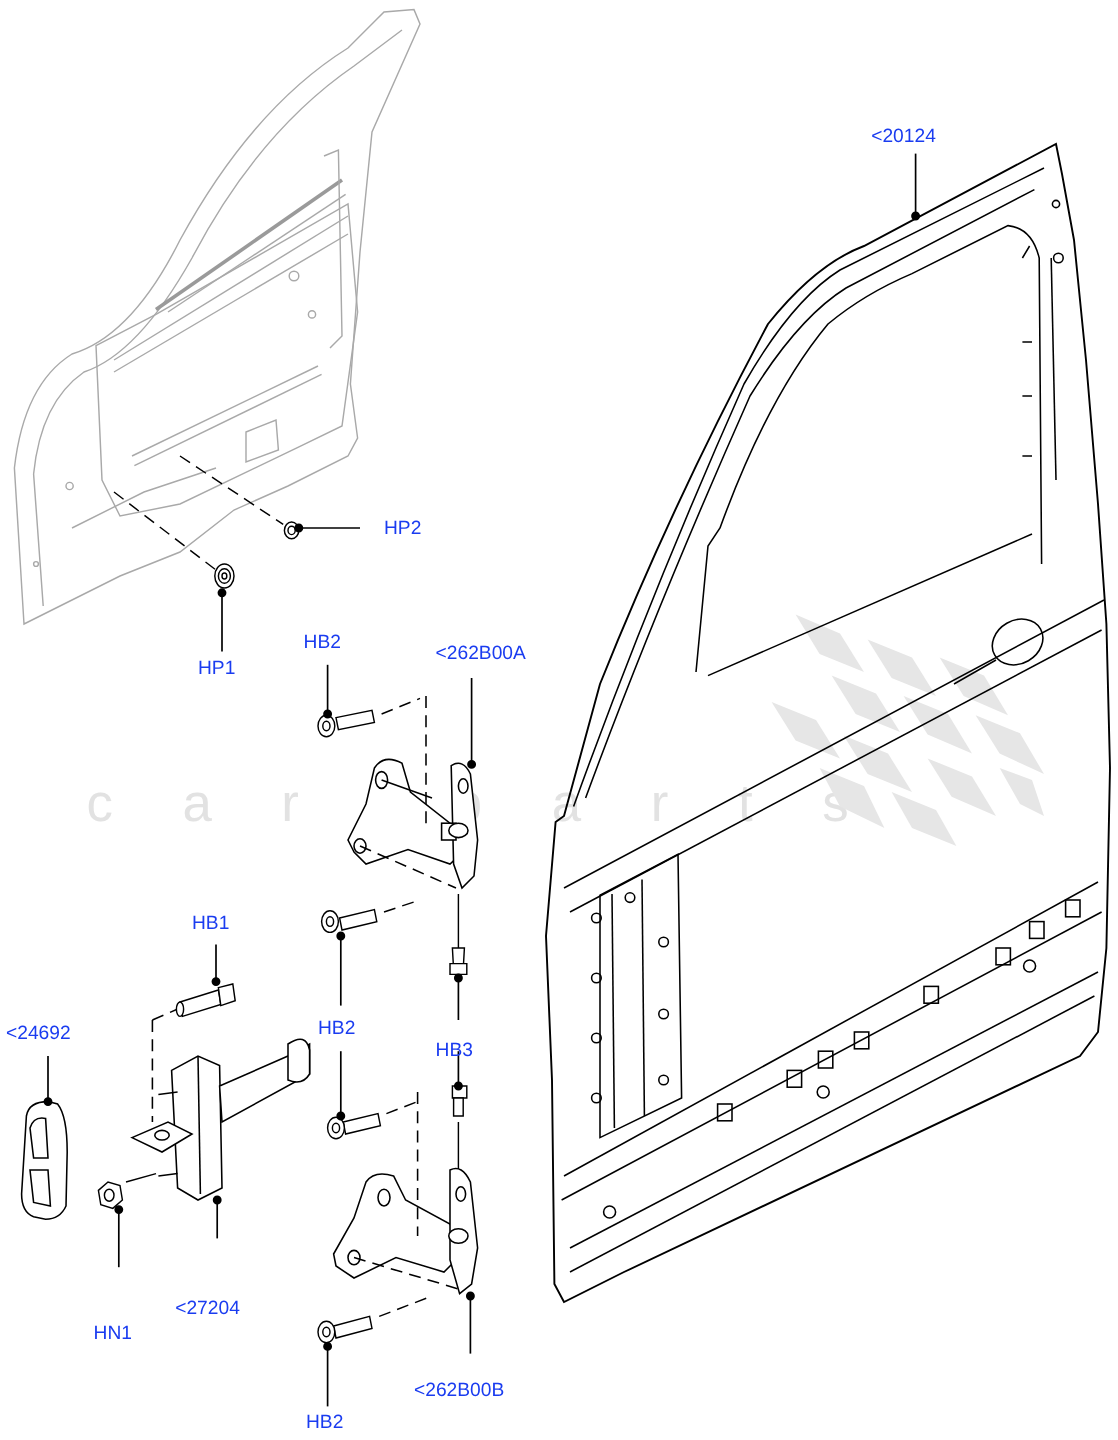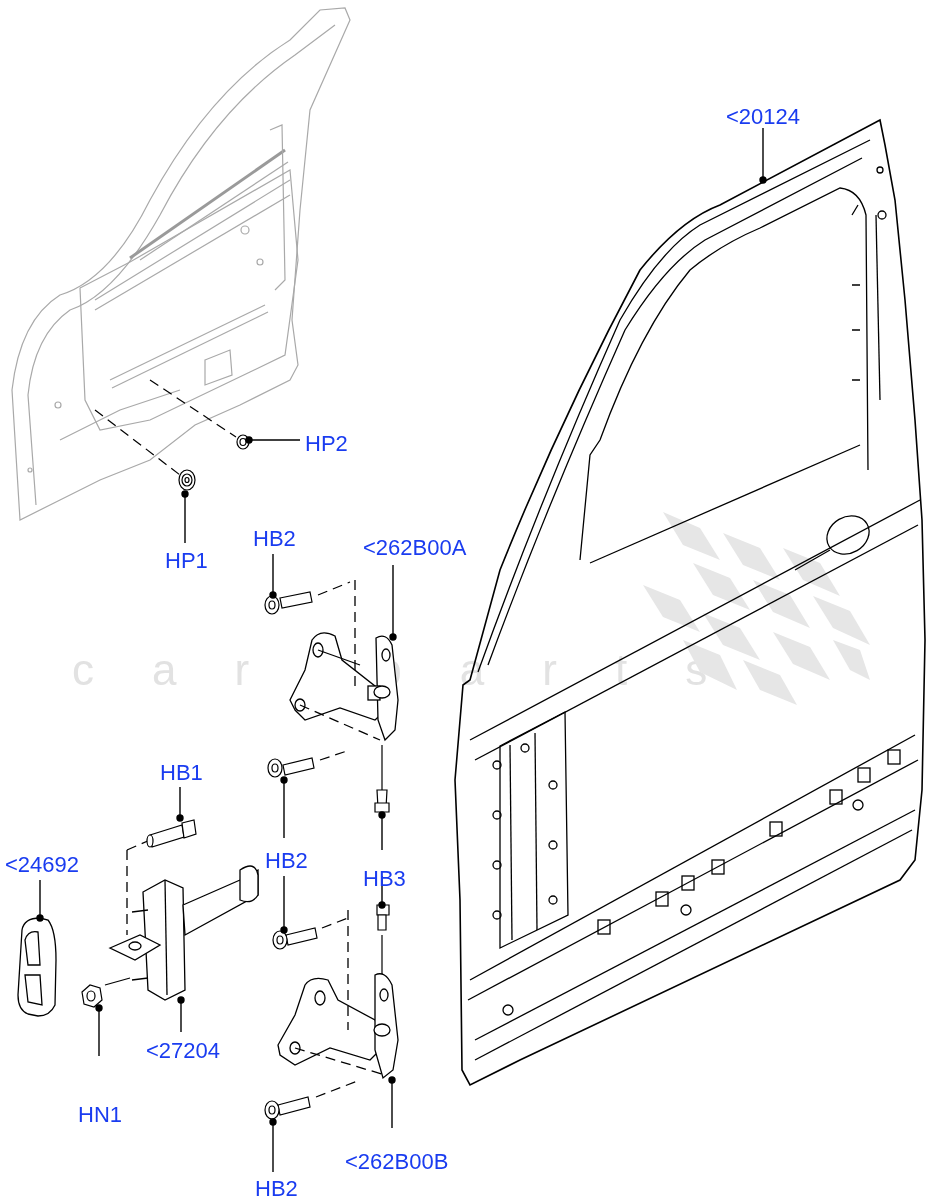--- a/index.html
+++ b/index.html
@@ -1,18 +1,18 @@
 <!DOCTYPE html>
 <html><head>
 <meta charset="utf-8">
 <style>
   html, body { margin:0; padding:0; background:#ffffff; }
   body { width:932px; height:1200px; position:relative; overflow:hidden; font-family:"Liberation Sans", sans-serif; }
   #diagram { position:absolute; left:0; top:0; width:932px; height:1200px; }
-  .callout { position:absolute; font-family:"Liberation Sans", sans-serif; font-size:22px; color:#1a3cf0; white-space:nowrap; line-height:1; }
+  .callout { position:absolute; font-family:"Liberation Sans", sans-serif; font-size:16px; color:#1a3cf0; white-space:nowrap; line-height:1; }
   .wm { position:absolute; font-family:"Liberation Sans", sans-serif; white-space:nowrap; line-height:1; pointer-events:none; }
   .wm-main { left:68px; top:535px; font-size:118px; color:#f6c4c6; letter-spacing:0px; font-weight:normal; }
   .wm-sub { left:72px; top:648px; font-size:44px; color:#e2e2e2; letter-spacing:58px; }
 </style>
 </head>
 <body>
 
 <div id="diagram">
 
   <div class="wm wm-sub">car parts</div>
@@ -231,25 +231,25 @@
       <line x1="99" y1="1008" x2="99" y2="1056"></line>
         <circle cx="99" cy="1008" r="3"></circle>
       <line x1="392" y1="1080" x2="392" y2="1128"></line>
         <circle cx="392" cy="1080" r="3"></circle>
       <line x1="273" y1="1122" x2="273" y2="1172"></line>
         <circle cx="273" cy="1122" r="3"></circle>
     </g>
   </svg>
 
   <div class="callout" style="left:726px;top:106px">&lt;20124</div>
-  <div class="callout" style="left:305px;top:433px">HP2</div>
+  <div class="callout" style="left:320px;top:433px">HP2</div>
   <div class="callout" style="left:165px;top:550px">HP1</div>
   <div class="callout" style="left:253px;top:528px">HB2</div>
   <div class="callout" style="left:363px;top:537px">&lt;262B00A</div>
   <div class="callout" style="left:160px;top:762px">HB1</div>
   <div class="callout" style="left:5px;top:854px">&lt;24692</div>
   <div class="callout" style="left:265px;top:850px">HB2</div>
   <div class="callout" style="left:363px;top:868px">HB3</div>
-  <div class="callout" style="left:146px;top:1040px">&lt;27204</div>
+  <div class="callout" style="left:146px;top:1083px">&lt;27204</div>
   <div class="callout" style="left:78px;top:1104px">HN1</div>
   <div class="callout" style="left:345px;top:1151px">&lt;262B00B</div>
   <div class="callout" style="left:255px;top:1178px">HB2</div>
 </div>
 
 </body></html>

